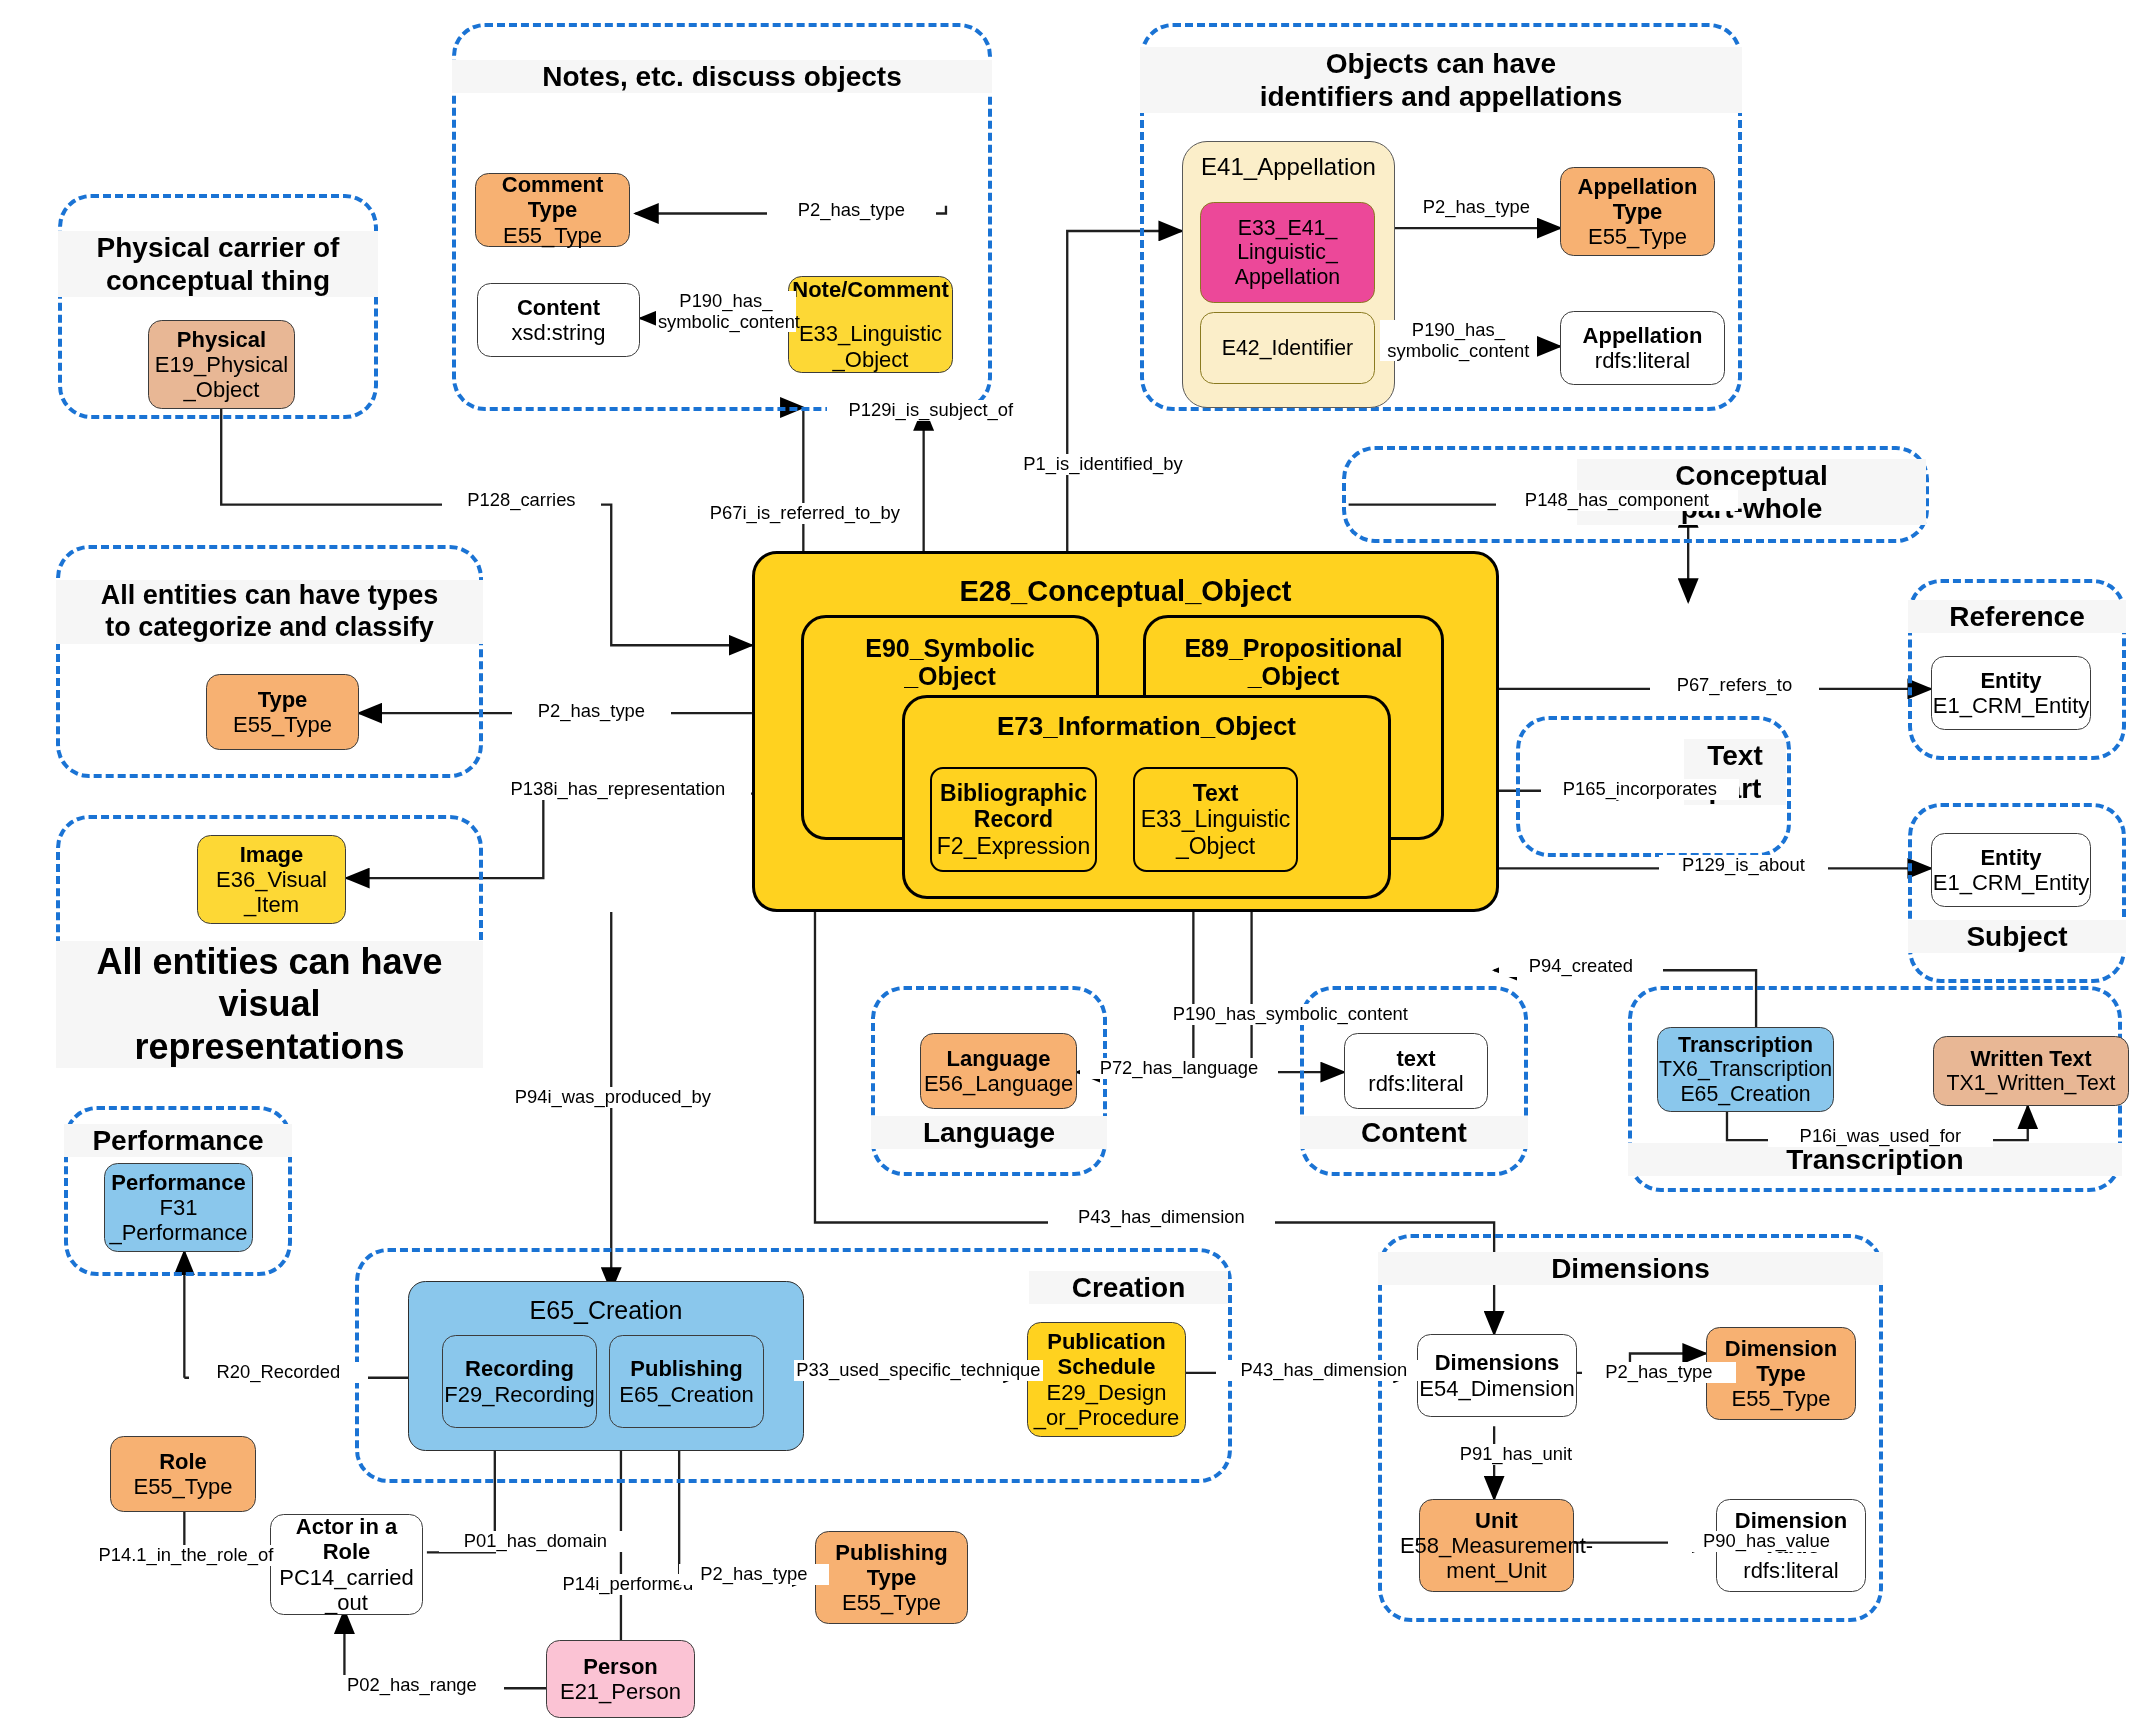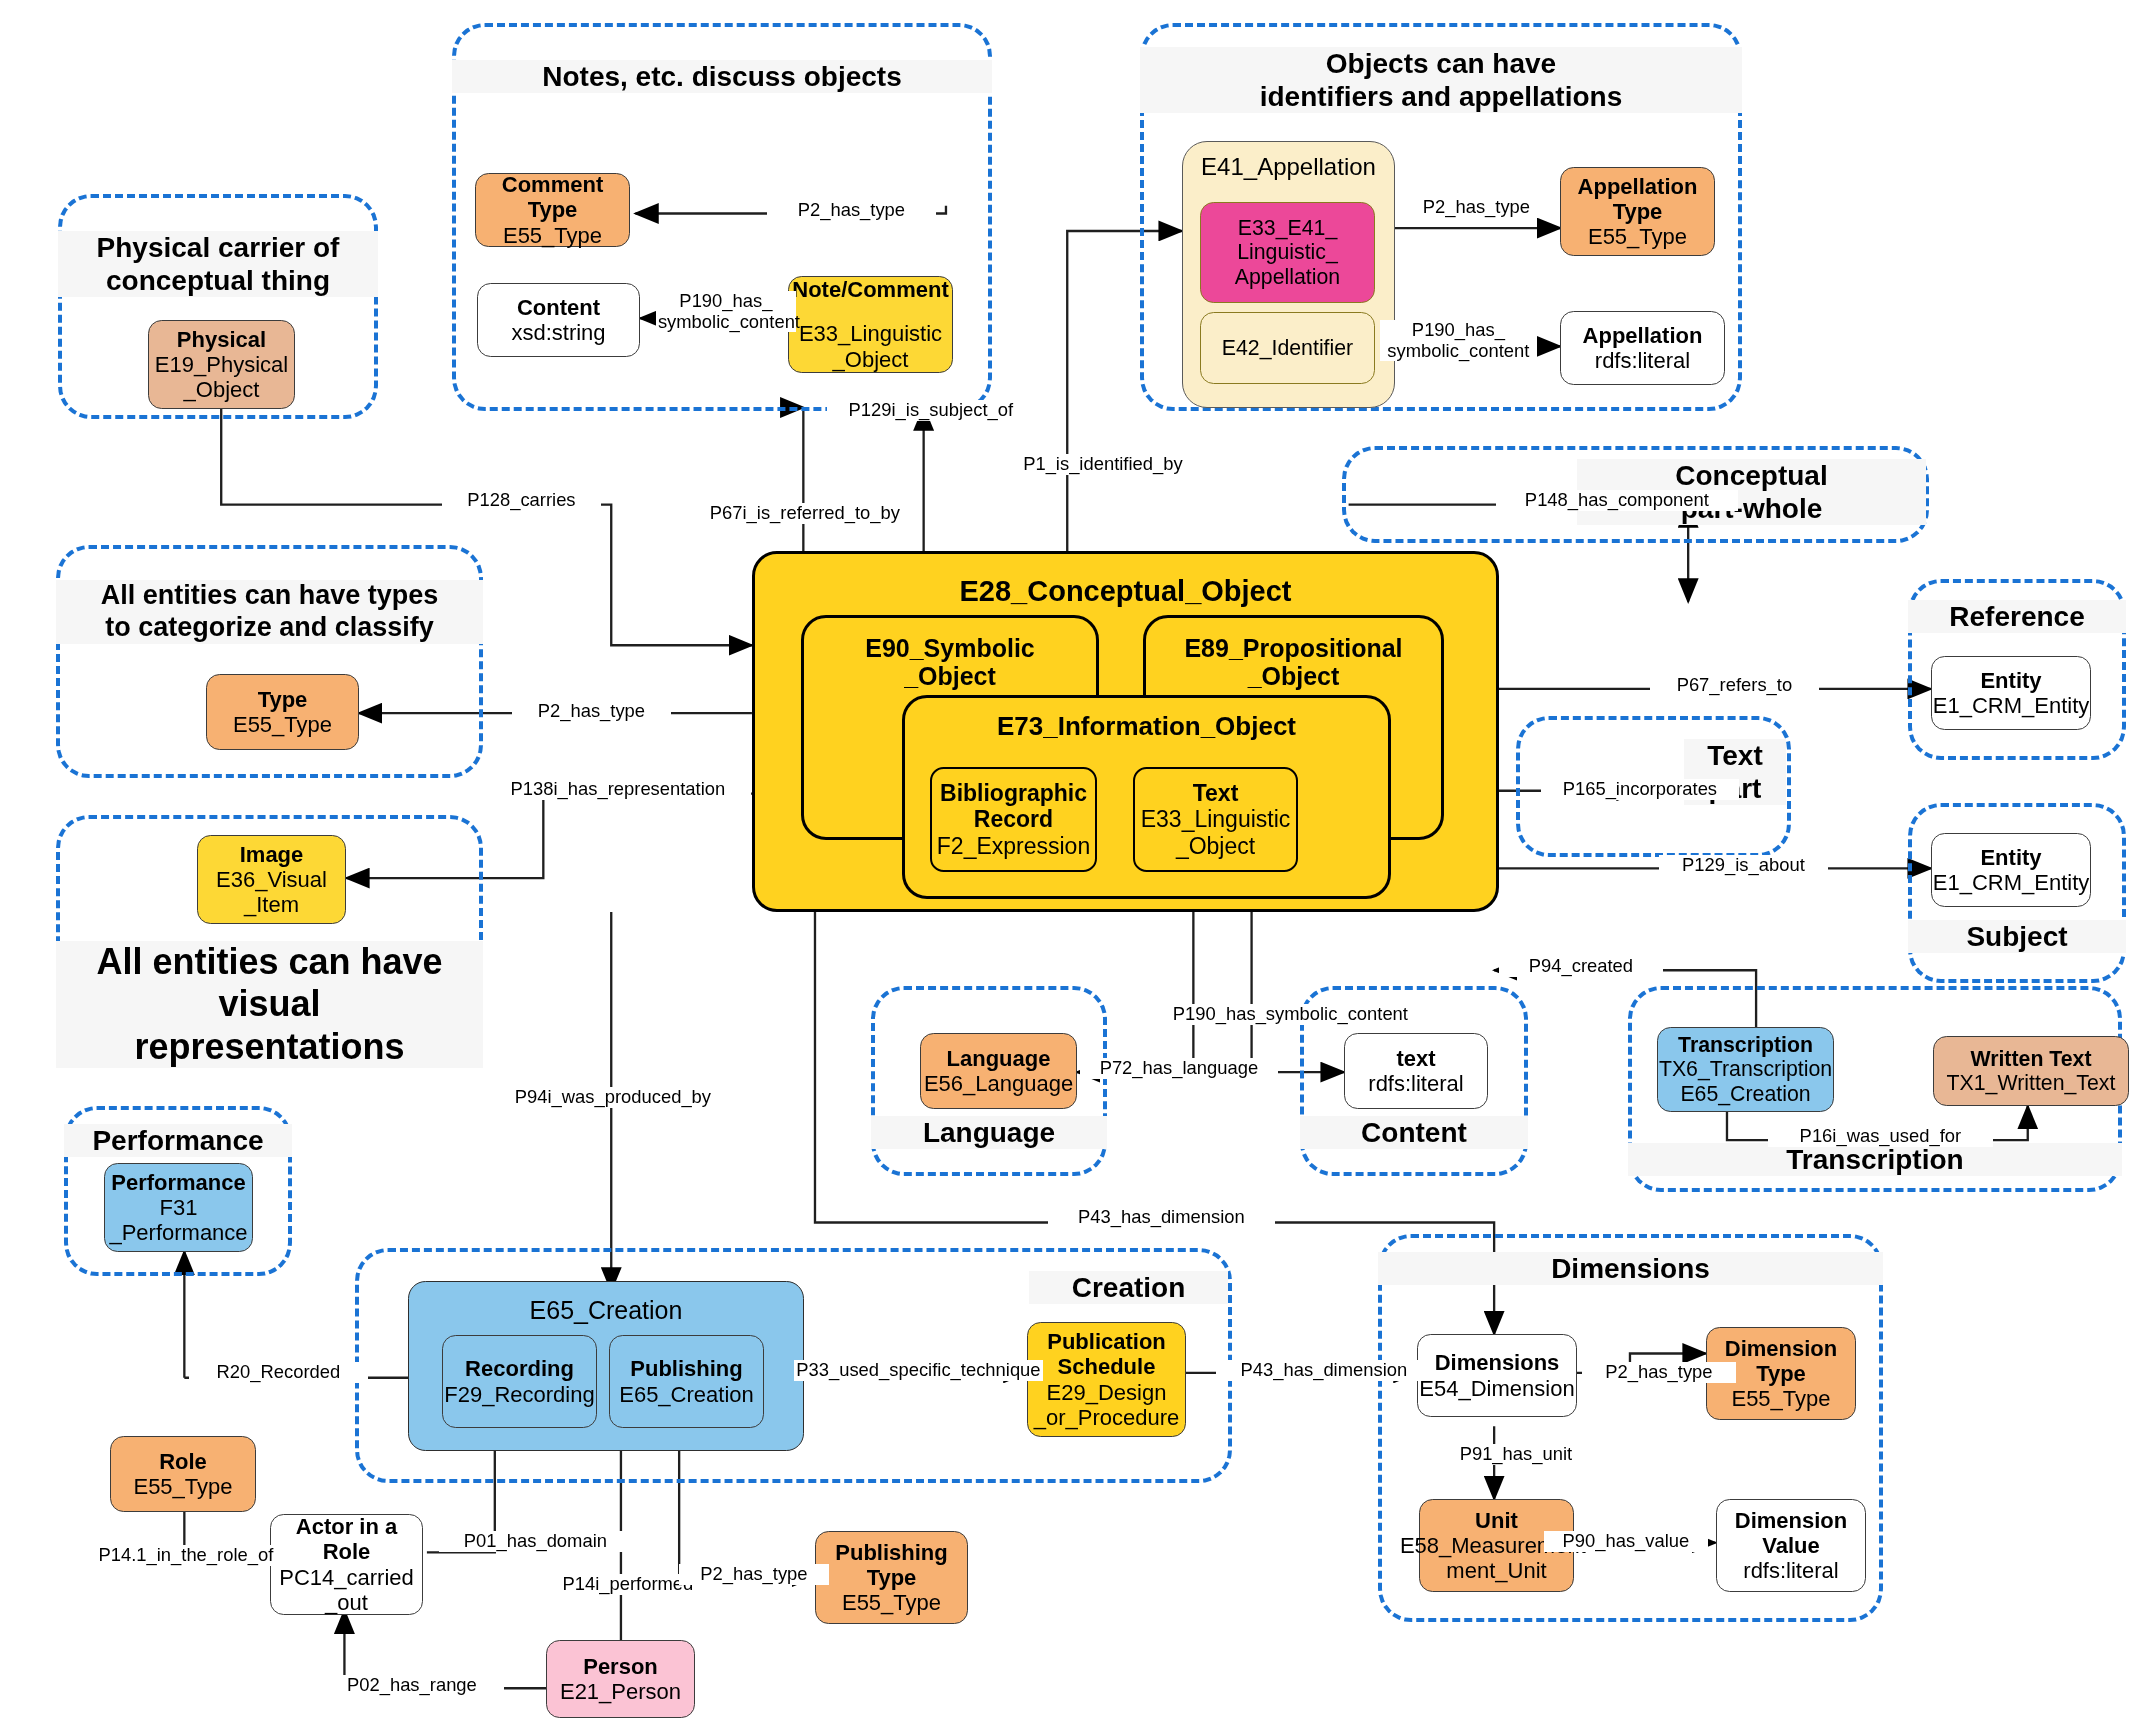--- a/index.html
+++ b/index.html
@@ -297,21 +297,21 @@
     <div class="hdr" style="top:15.5px; font-size:25px;">E90_Symbolic
 _Object</div>
   </div>
   <div class="container-node cn-gold" style="left:1143px; top:615px; width:301px; height:225px;">
     <div class="hdr" style="top:15.5px; font-size:25px;">E89_Propositional
 _Object</div>
   </div>
   <div class="container-node cn-gold" style="left:902px; top:695px; width:489px; height:204px;">
     <div class="hdr" style="top:13.6px; font-size:26px;">E73_Information_Object</div>
   </div>
-  <div class="node n-gold" style="left:930px; top:767px; width:167px; height:105px; font-size:23px; border-width:2.9px; border-color:#000;">
+  <div class="node n-gold" style="left:930px; top:767px; width:167px; height:105px; font-size:23px; border-width:2.9px; border-color:#000;border-radius:13px;">
     <span class="t1">Bibliographic
 Record</span>
     <span class="t2">F2_Expression</span>
   </div>
   <div class="node n-gold" style="left:1133px; top:767px; width:165px; height:105px; font-size:23px; border-width:2.9px; border-color:#000;">
     <span class="t1">Text</span>
     <span class="t2">E33_Linguistic
 _Object</span>
   </div>
 
@@ -426,21 +426,21 @@
   <div class="edge-label" style="left:1768px; top:1126px; width:221px;">P16i_was_used_for</div>
   <div class="edge-label" style="left:1080px; top:1058px; width:194px;">P72_has_language</div>
   <div class="edge-label" style="left:1143px; top:1004px; width:291px;">P190_has_symbolic_content</div>
   <div class="edge-label" style="left:485px; top:1087px; width:252px;">P94i_was_produced_by</div>
   <div class="edge-label" style="left:1048px; top:1207px; width:223px;">P43_has_dimension</div>
   <div class="edge-label" style="left:189px; top:1362px; width:175px;">R20_Recorded</div>
   <div class="edge-label" style="left:794px; top:1360px; width:245px;">P33_used_specific_technique</div>
   <div class="edge-label" style="left:1216px; top:1360px; width:212px;">P43_has_dimension</div>
   <div class="edge-label" style="left:1582px; top:1362px; width:150px;">P2_has_type</div>
   <div class="edge-label" style="left:1434px; top:1444px; width:160px;">P91_has_unit</div>
-  <div class="edge-label" style="left:1544px; top:1531px; width:160px;">P90_has_value</div>
+  <div class="edge-label" style="left:1668px; top:1531px; width:160px;text-align:right;">P90_has_value</div>
   <div class="edge-label" style="left:78px; top:1545px; width:212px;">P14.1_in_the_role_of</div>
   <div class="edge-label" style="left:439px; top:1531px; width:189px;">P01_has_domain</div>
   <div class="edge-label" style="left:534px; top:1574px; width:184px;">P14i_performed</div>
   <div class="edge-label" style="left:679px; top:1564px; width:146px;">P2_has_type</div>
   <div class="edge-label" style="left:320px; top:1675px; width:180px;">P02_has_range</div>
 
 </div>
 
 
 </body></html>

